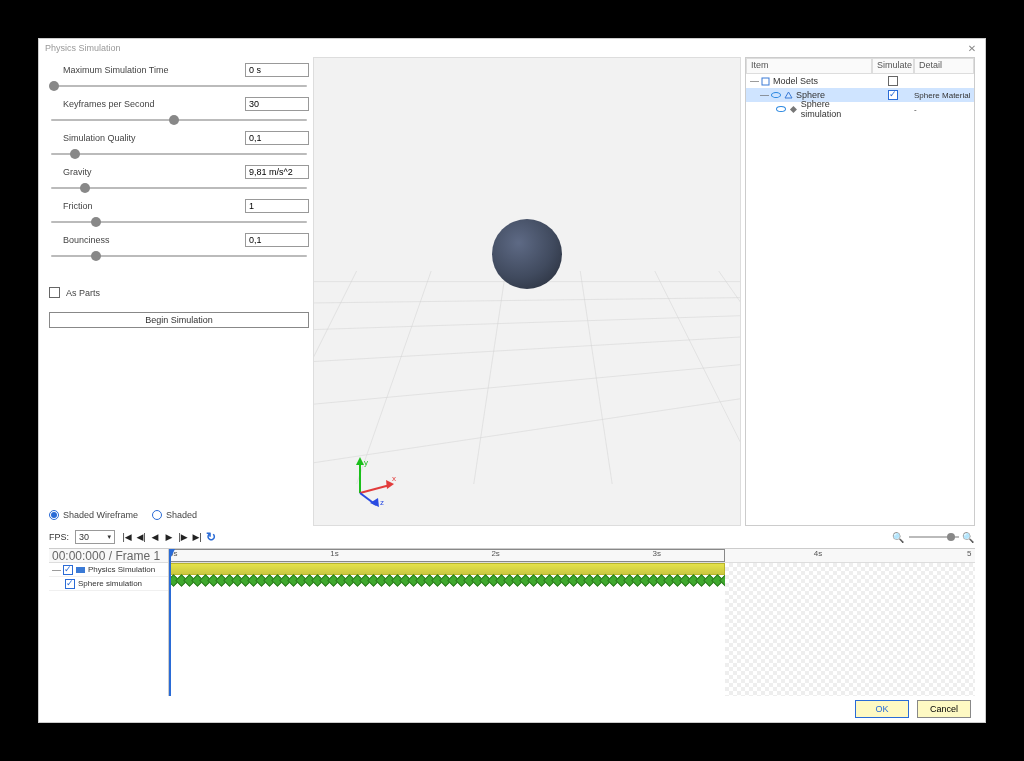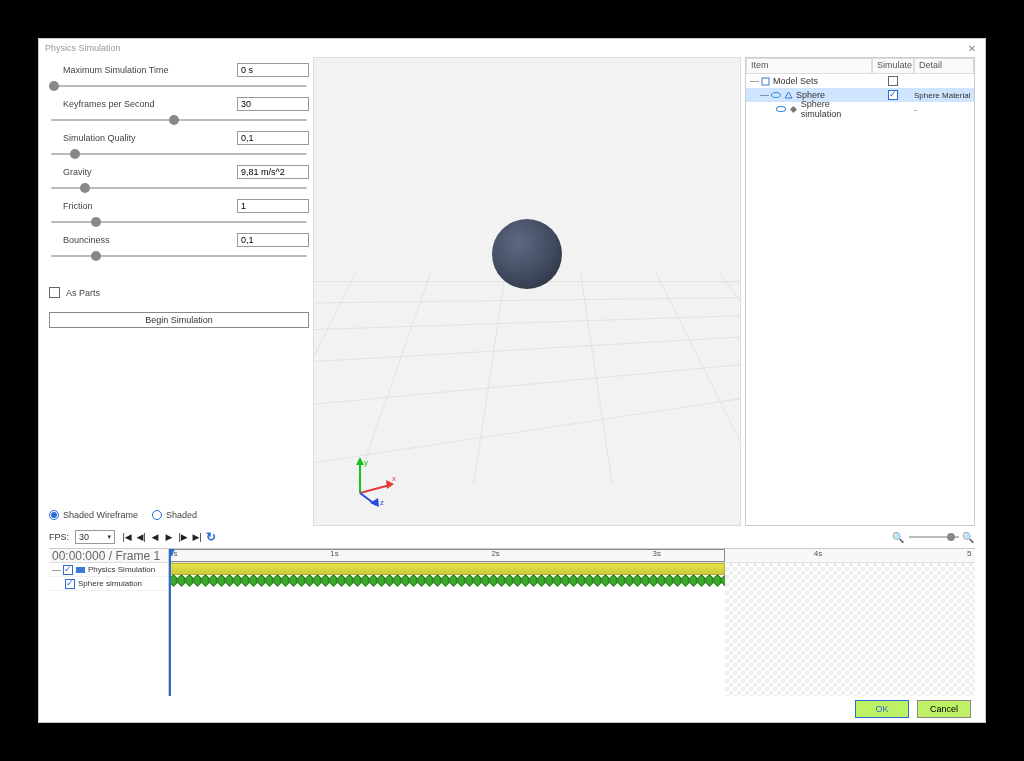--- a/index.html
+++ b/index.html
@@ -8,21 +8,21 @@
     position: absolute; left: 38px; top: 38px; width: 948px; height: 685px;
     background: #fff; border: 1px solid #ccc; display: flex; flex-direction: column;
   }
   .titlebar { height: 18px; display: flex; align-items: center; padding: 0 6px; color: #999; font-size: 9px; }
   .titlebar .close-x { margin-left: auto; width: 14px; height: 14px; display:flex; align-items:center; justify-content:center; font-size:10px; color:#888; }
   .main { flex: 1; display: flex; gap: 4px; padding: 0 10px; }
   .params { width: 260px; display: flex; flex-direction: column; gap: 4px; padding-top: 6px; }
   .param-row { display: flex; align-items: center; justify-content: space-between; font-size: 9px; color: #444; margin-left: 14px; }
   .param-row label { flex: 0 0 140px; }
   .param-row input[type=text] {
-    width: 72px; height: 14px; font-size: 9px; padding: 0 3px; border: 1px solid #999; background: #fff;
+    width: 64px; height: 14px; font-size: 9px; padding: 0 3px; border: 1px solid #999; background: #fff;
   }
   .slider { position: relative; height: 10px; margin-bottom: 2px; }
   .slider .track { position:absolute; left:2px; right:2px; top:4px; height:2px; background:#bbb; border-radius:1px; }
   .slider .thumb { position:absolute; top:0; width:10px; height:10px; border-radius:50%; background:#888; transform:translateX(-50%); }
   .checkbox-row { display:flex; align-items:center; gap:6px; font-size:9px; color:#444; margin-top:20px; }
   .checkbox { width:11px; height:11px; border:1px solid #666; background:#fff; }
   .begin-btn {
     margin-top: 10px; height: 16px; border: 1px solid #888; background:#fff; font-size:9px;
     display:flex; align-items:center; justify-content:center; color:#333;
   }
@@ -69,21 +69,21 @@
   .ruler { height:14px; background:#f8f8f8; border-bottom:1px solid #ddd; position:relative; font-size:8px; color:#555;}
   .ruler span { position:absolute; top:0; }
   .playhead { position:absolute; top:0; bottom:0; width:2px; background:#2a6bd6; left:0; }
   .playhead::before { content:""; position:absolute; top:0; left:-4px; width:10px; height:10px; background:#2a6bd6; clip-path:polygon(0 0,100% 0,50% 100%); }
   .track1 { position:absolute; left:0; top:14px; height:12px; background:linear-gradient(#e5e24a,#cac840); border:1px solid #b9b52b; }
   .track2 { position:absolute; left:0; top:27px; height:9px; display:flex; }
   .diamond { width:9px; height:9px; background:#3fa92e; transform:rotate(45deg); border:1px solid #2c7a1e; margin-right:-1px; }
   .range-bracket { position:absolute; top:0; height:13px; border:1px solid #888; background:rgba(0,0,0,0);}
   .tl-end { position:absolute; top:14px; bottom:0; background:repeating-conic-gradient(#eee 0 25%, #fff 0 50%) 0 0/8px 8px; }
   .footer { height:26px; display:flex; align-items:center; justify-content:flex-end; gap:8px; padding:0 14px; }
-  .footer button { width:54px; height:18px; font-size:9px; border:1px solid #888; background:#bef264; }
+  .footer button { width:54px; height:18px; font-size:9px; border:1px solid #888; background:#fef9c3; }
   .footer button.primary { border:1px solid #2a6bd6; color:#2a6bd6; }
 </style>
 </head>
 <body>
 
 <div class="window">
   <div class="titlebar">
     <span>Physics Simulation</span>
     <span class="close-x">✕</span>
   </div>

